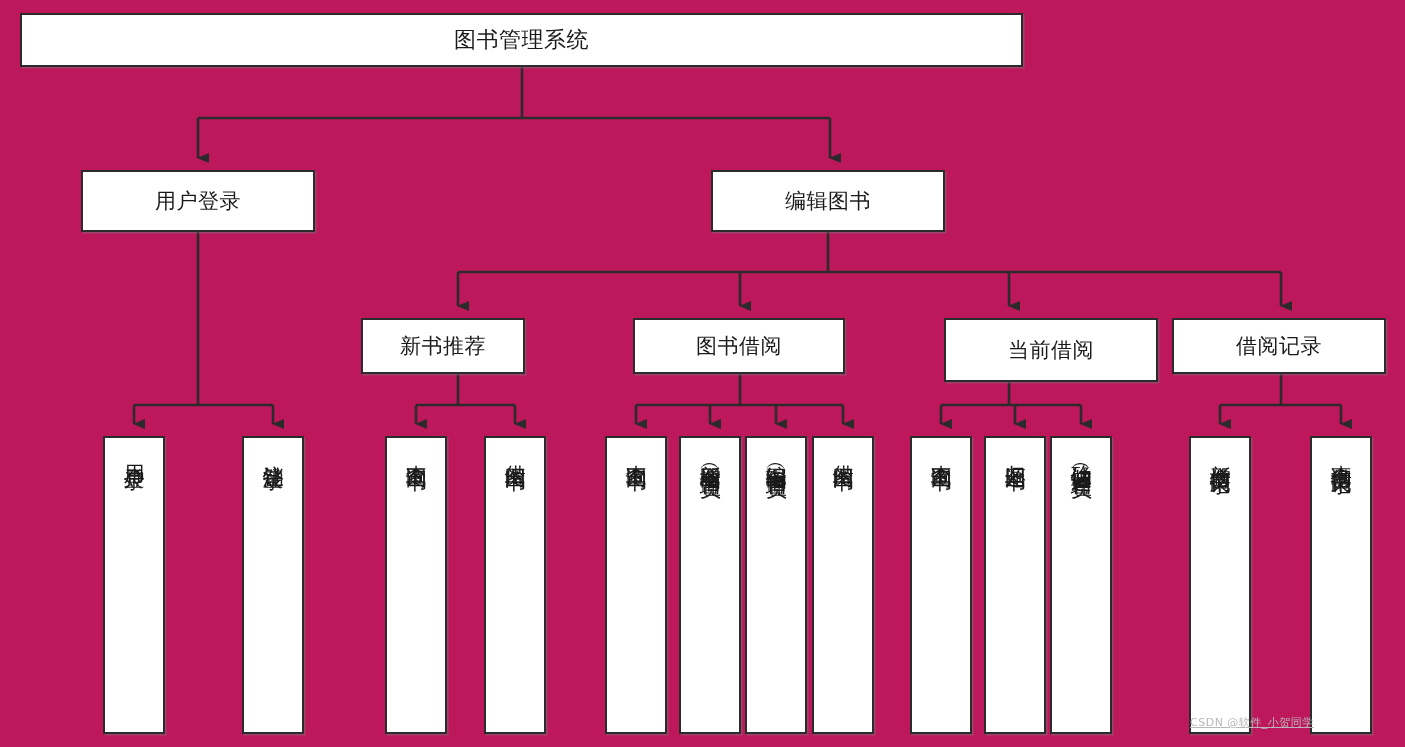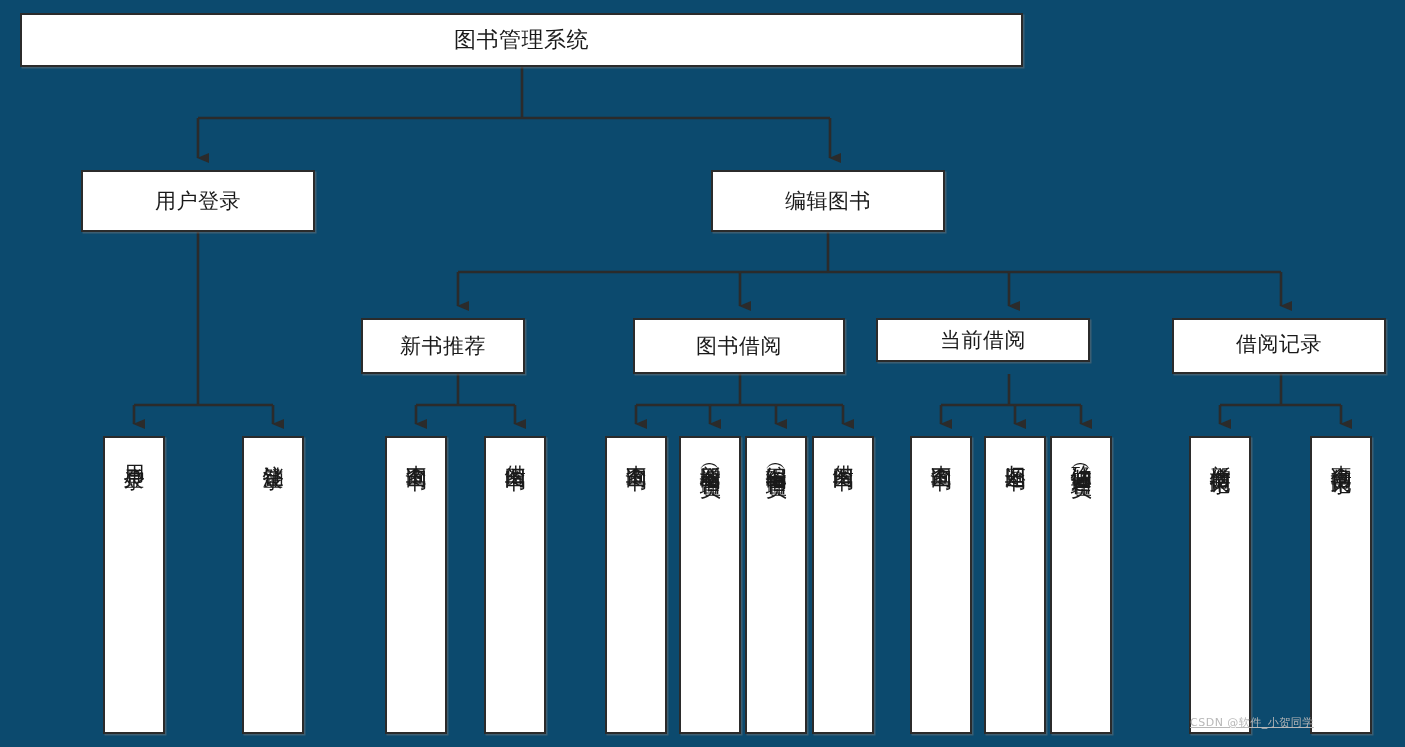--- a/index.html
+++ b/index.html
@@ -8,21 +8,21 @@
     padding: 0;
     background: #ffffff;
   }
   body {
     font-family: "DejaVu Sans", "Liberation Sans", sans-serif;
   }
   #canvas {
     position: relative;
     width: 1405px;
     height: 747px;
-    background: #0c4a6e;
+    background: #be185d;
     overflow: hidden;
   }
   #edges {
     position: absolute;
     left: 0;
     top: 0;
     width: 1405px;
     height: 747px;
     pointer-events: none;
   }
@@ -135,24 +135,24 @@
   <div class="node horiz" style="left:711px; top:170px; width:234px; height:62px;">
     <span class="lbl">编辑图书</span>
   </div>
 
   <div class="node horiz" style="left:361px; top:318px; width:164px; height:56px;">
     <span class="lbl">新书推荐</span>
   </div>
   <div class="node horiz" style="left:633px; top:318px; width:212px; height:56px;">
     <span class="lbl">图书借阅</span>
   </div>
-  <div class="node horiz" style="left:876px; top:318px; width:214px; height:44px;">
+  <div class="node horiz" style="left:944px; top:318px; width:214px; height:64px;">
     <span class="lbl">当前借阅</span>
   </div>
-  <div class="node horiz" style="left:1172px; top:318px; width:214px; height:56px;font-family:Liberation Mono, monospace;">
+  <div class="node horiz" style="left:1172px; top:318px; width:214px; height:56px;">
     <span class="lbl">借阅记录</span>
   </div>
 
   <div class="node vert" style="left:103px; top:436px; width:62px; height:298px;">
     <span class="lbl">用户登录</span>
   </div>
   <div class="node vert" style="left:242px; top:436px; width:62px; height:298px;">
     <span class="lbl">注销登录</span>
   </div>
   <div class="node vert" style="left:385px; top:436px; width:62px; height:298px;">

